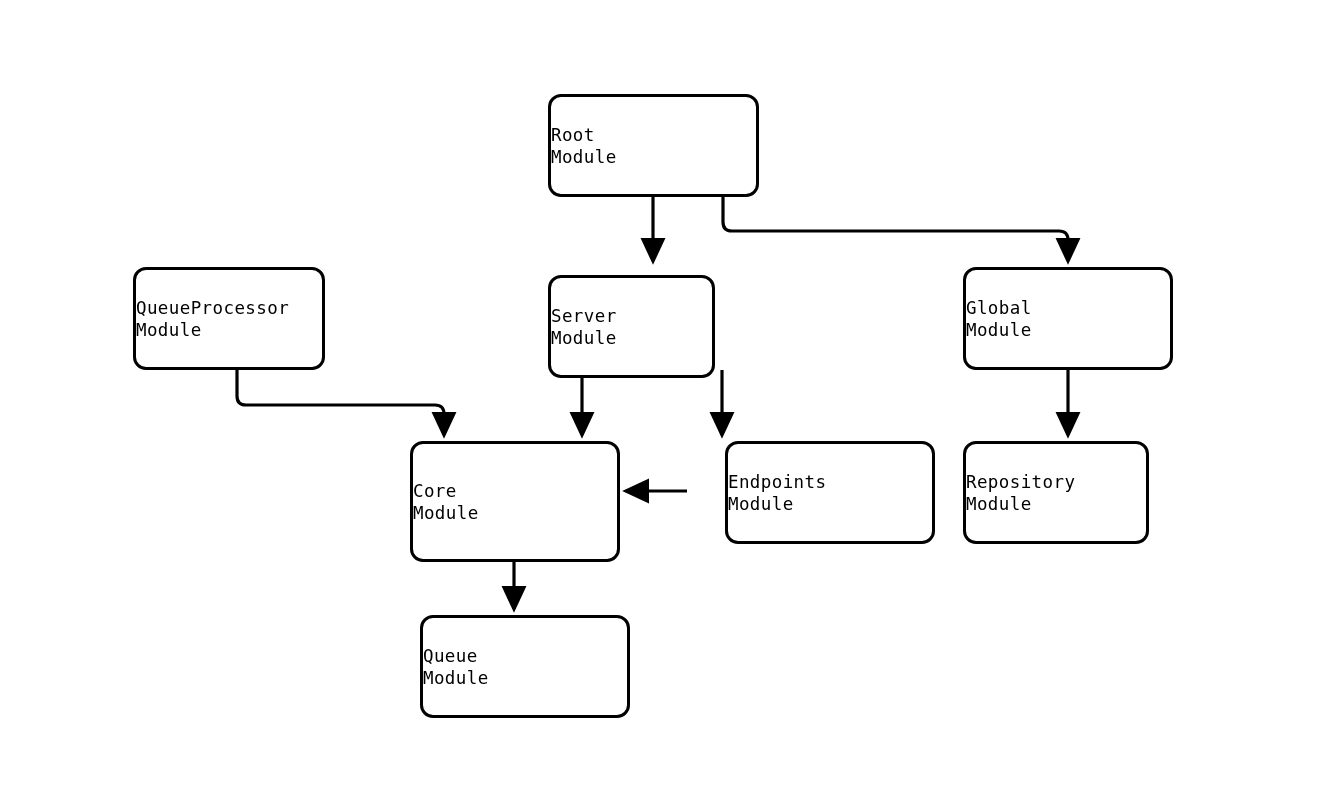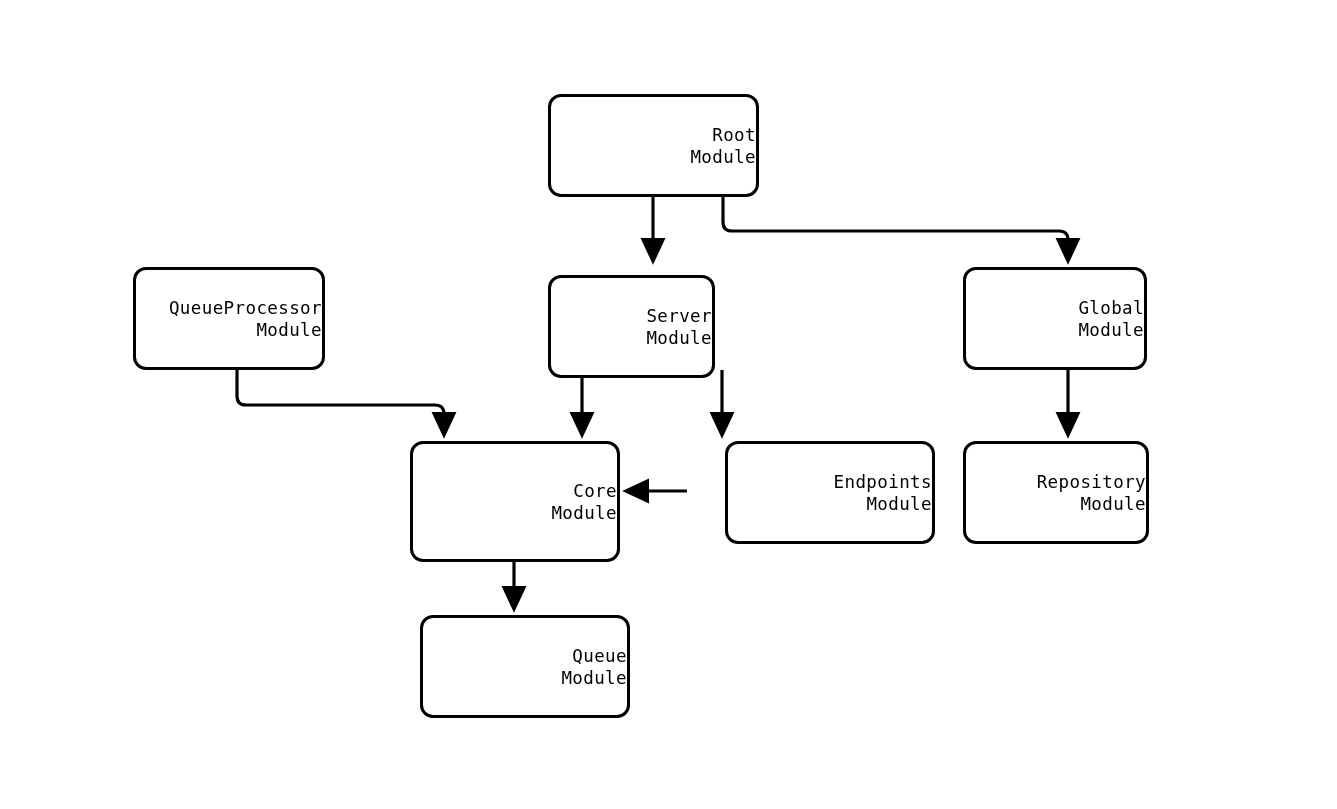--- a/index.html
+++ b/index.html
@@ -27,21 +27,21 @@
     height: 809px;
   }
   .node {
     position: absolute;
     box-sizing: border-box;
     background: #ffffff;
     border: 3.2px solid #000000;
     border-radius: 13px;
     display: flex;
     flex-direction: column;
-    align-items: flex-end;
+    align-items: flex-start;
     justify-content: center;
     z-index: 2;
   }
   .node-line {
     font-size: 17.5px;
     line-height: 22px;
     color: #000000;
     letter-spacing: 0.4px;
     white-space: pre;
     text-align: center;
@@ -76,21 +76,21 @@
         <div class="node-line">Module</div>
       </div>
       <div class="node" style="left: 133px; top: 267px; width: 192px; height: 103px;">
         <div class="node-line">QueueProcessor</div>
         <div class="node-line">Module</div>
       </div>
       <div class="node" style="left: 548px; top: 275px; width: 167px; height: 103px;">
         <div class="node-line">Server</div>
         <div class="node-line">Module</div>
       </div>
-      <div class="node" style="left: 963px; top: 267px; width: 184px; height: 103px;">
+      <div class="node" style="left: 963px; top: 267px; width: 210px; height: 103px;">
         <div class="node-line">Global</div>
         <div class="node-line">Module</div>
       </div>
       <div class="node" style="left: 410px; top: 441px; width: 210px; height: 121px;">
         <div class="node-line">Core</div>
         <div class="node-line">Module</div>
       </div>
       <div class="node" style="left: 725px; top: 441px; width: 210px; height: 103px;">
         <div class="node-line">Endpoints</div>
         <div class="node-line">Module</div>

